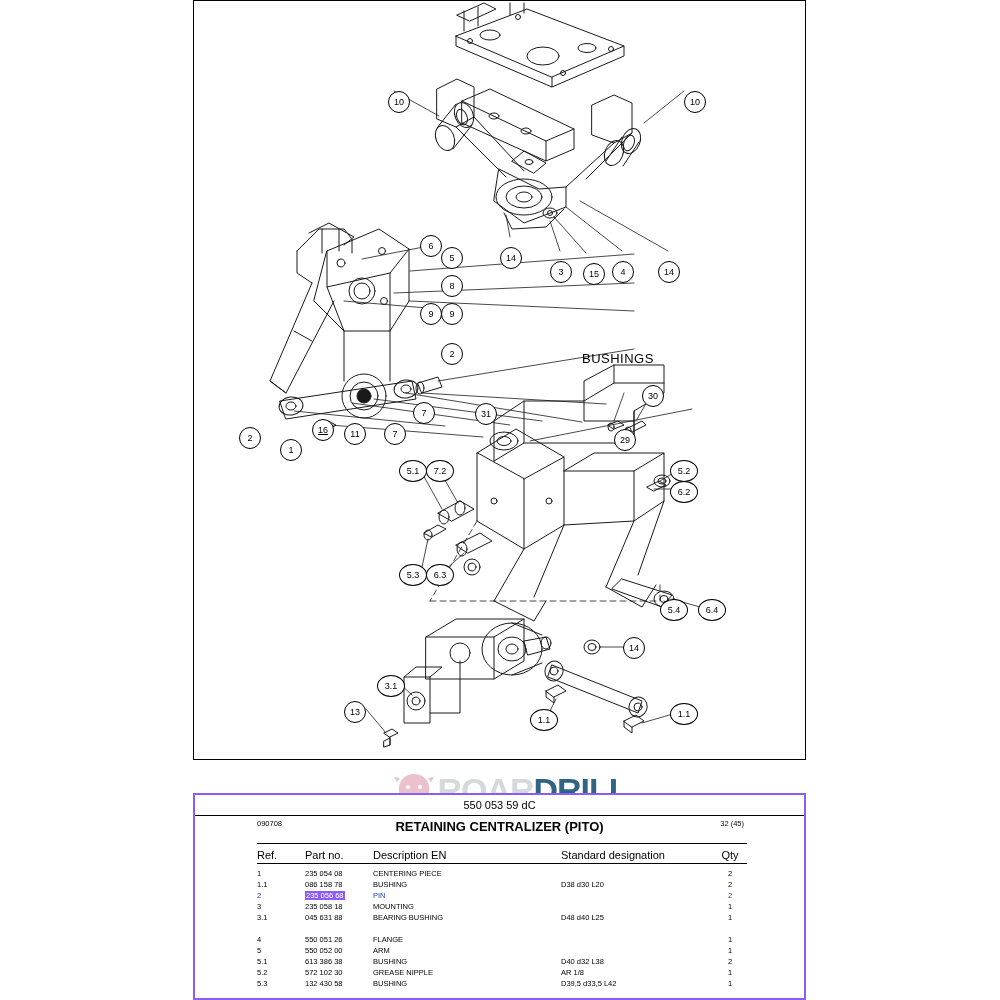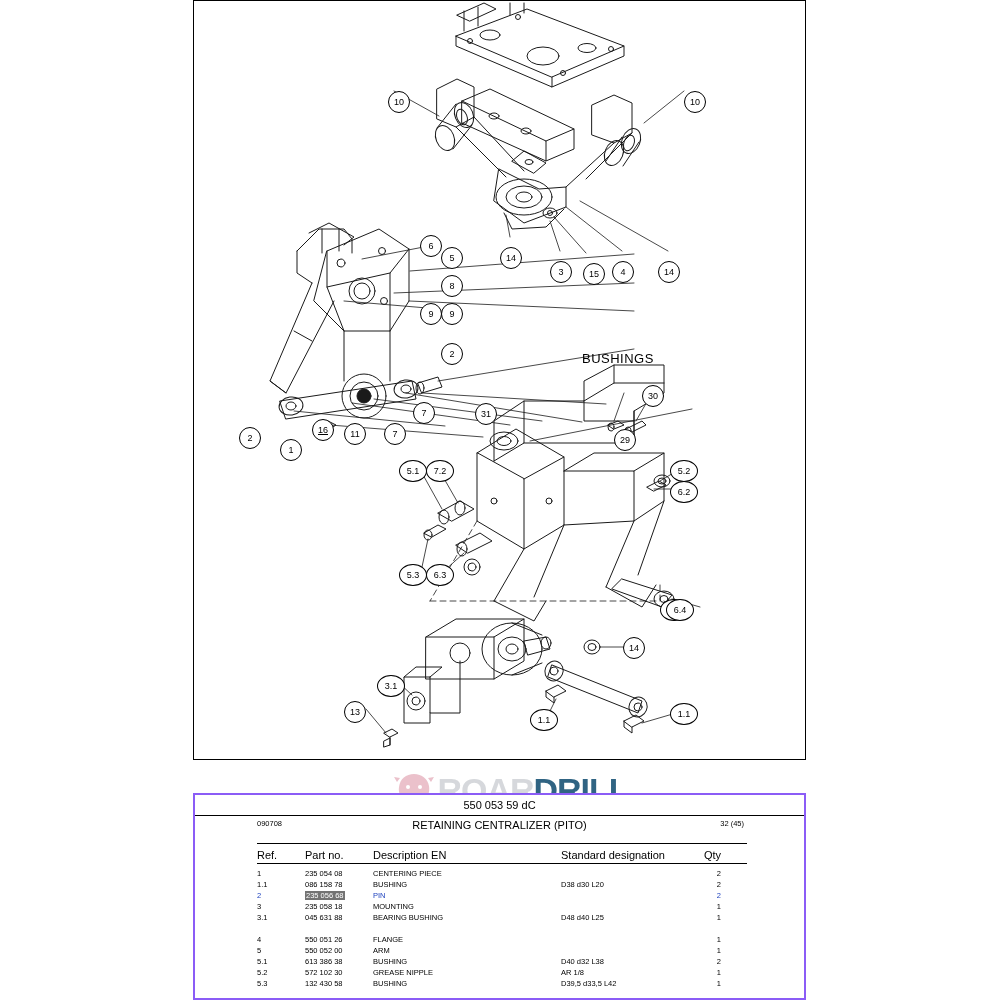--- a/index.html
+++ b/index.html
@@ -26,36 +26,36 @@
   .wm-roar{color:#cfd2d6;}
   .wm-drill{color:#0c4a6e;}
   .wm-lion{width:42px;height:40px;margin-right:2px;}
 
   
   .tbl-frame{position:absolute;left:193px;top:793px;width:613px;height:207px;border:2px solid #8b5cf6;box-sizing:border-box;background:#fff;}
   .tbl-title{position:absolute;left:0;top:4px;width:100%;text-align:center;font-size:11px;color:#000;}
   .tbl-hdr-line{position:absolute;left:0;top:20px;width:100%;height:1px;background:#000;}
   .tbl-row2{position:absolute;left:0;top:24px;width:100%;height:14px;font-size:7.5px;color:#000;}
   .tbl-row2 .date{position:absolute;left:62px;top:0;}
-  .tbl-row2 .name{position:absolute;left:0;width:100%;text-align:center;top:0;font-size:11px;}
+  .tbl-row2 .name{position:absolute;left:0;width:100%;text-align:center;top:0;font-size:13px;font-weight:bold;}
   .tbl-row2 .pg{position:absolute;right:60px;top:0;}
   .tbl-sep{position:absolute;left:62px;top:48px;width:490px;height:1px;background:#000;}
   .tbl-colhdr{position:absolute;left:0;top:54px;width:100%;height:12px;font-size:11px;color:#000;}
   .tbl-sep2{position:absolute;left:62px;top:68px;width:490px;height:1px;background:#000;}
 
   .c-ref{position:absolute;left:62px;}
   .c-part{position:absolute;left:110px;}
   .c-desc{position:absolute;left:178px;}
   .c-std{position:absolute;left:366px;}
-  .c-qty{position:absolute;left:496px;width:30px;text-align:right;}
+  .c-qty{position:absolute;left:520px;width:30px;text-align:center;}
 
   .rows{position:absolute;left:0;top:74px;width:100%;font-size:7.5px;color:#000;}
   .row{position:relative;height:11px;}
   .row.gap{height:11px;}
-  .hl{background:#737373;color:#fff;padding:0 1px;}
+  .hl{background:#8b5cf6;color:#fff;padding:0 1px;}
   .blue{color:#1b3fbd;}
 </style>
 </head>
 <body>
 
 <div class="page">
 
   <div class="draw-frame">
     <svg class="art" viewBox="0 0 613 760">
       <g fill="none" stroke="#1a1a1a" stroke-width="1" stroke-linejoin="round" stroke-linecap="round">
@@ -301,21 +301,21 @@
     <div class="cal r1" style="left:281px;top:402px;">31</div>
     <div class="cal r1" style="left:420px;top:384px;margin-top:44px;">29</div>
     <div class="cal r1" style="left:448px;top:384px;">30</div>
     <div class="cal r2" style="left:476px;top:459px;">5.2</div>
     <div class="cal r2" style="left:476px;top:480px;">6.2</div>
     <div class="cal r2" style="left:205px;top:459px;">5.1</div>
     <div class="cal r2" style="left:232px;top:459px;">7.2</div>
     <div class="cal r2" style="left:205px;top:563px;">5.3</div>
     <div class="cal r2" style="left:232px;top:563px;">6.3</div>
     <div class="cal r2" style="left:466px;top:598px;">5.4</div>
-    <div class="cal r2" style="left:472px;top:598px;">6.4</div>
+    <div class="cal r2" style="left:504px;top:598px;">6.4</div>
     <div class="cal r1" style="left:429px;top:636px;">14</div>
     <div class="cal r2" style="left:183px;top:674px;">3.1</div>
     <div class="cal r1" style="left:150px;top:700px;">13</div>
     <div class="cal r2" style="left:336px;top:708px;">1.1</div>
     <div class="cal r2" style="left:476px;top:702px;">1.1</div>
   </div>
 
   <div class="watermark">
     <svg class="wm-lion" viewBox="0 0 42 40">
       <g fill="#e8b7c2">

